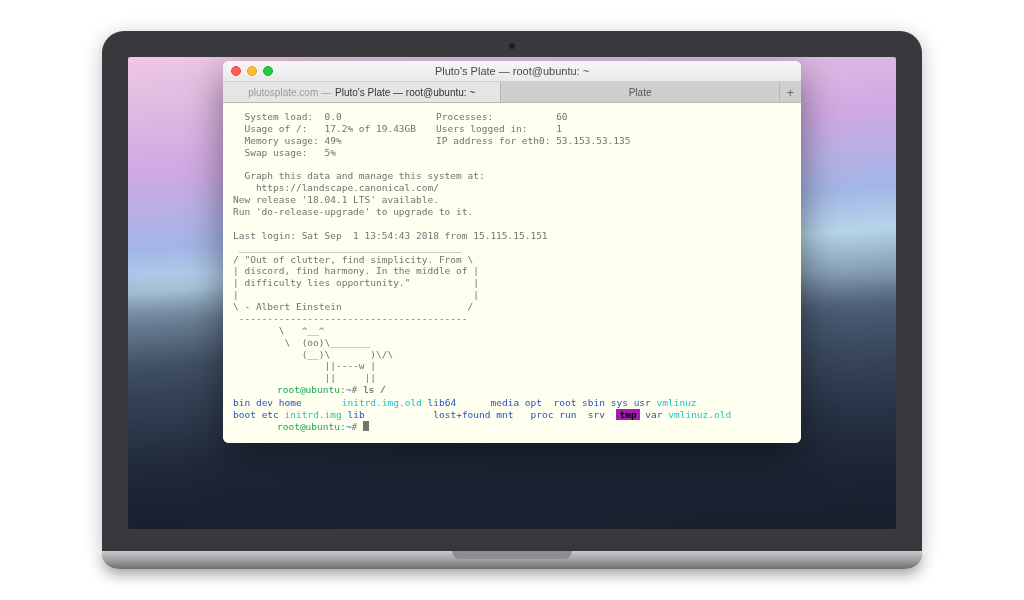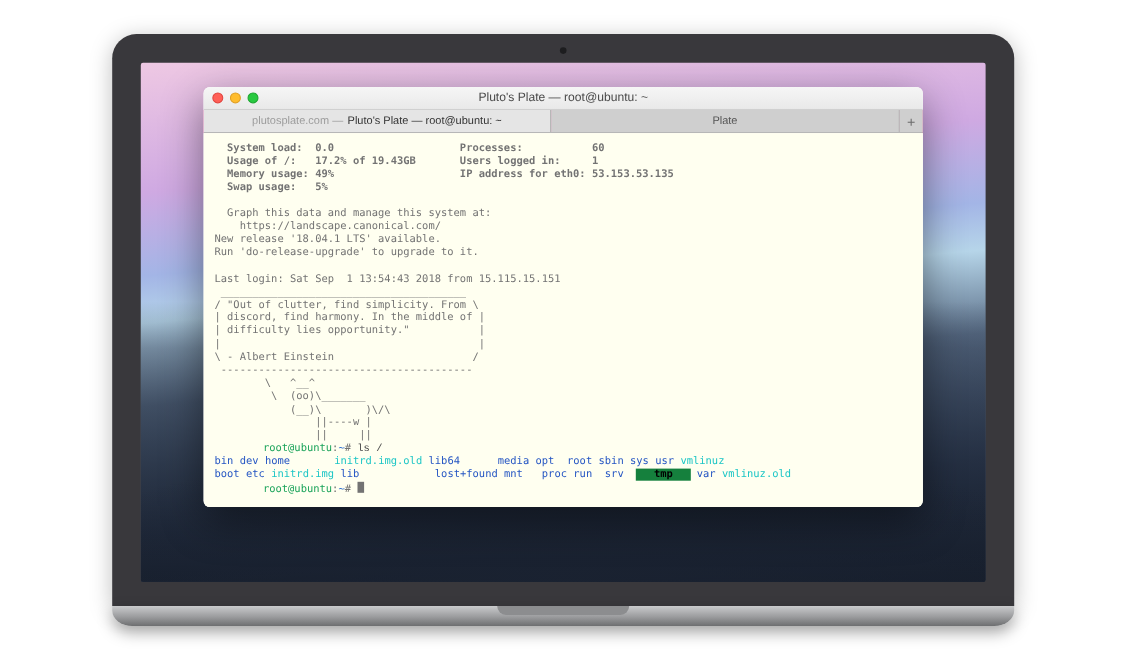--- a/index.html
+++ b/index.html
@@ -47,22 +47,22 @@
   }
   .notch {
     position: absolute; top: 0; left: 50%; transform: translateX(-50%);
     width: 120px; height: 8px; background: #8c8d8f;
     border-radius: 0 0 10px 10px;
   }
 
   
   .window {
     position: absolute;
-    top: 22px; left: 50%; transform: translateX(-50%);
-    width: 654px;
+    top: 4px; left: 50%; transform: translateX(-50%);
+    width: 578px;
     background: #fff;
     border-radius: 6px;
     box-shadow: 0 12px 38px rgba(0,0,0,.45);
     overflow: hidden;
   }
   .titlebar {
     height: 21px;
     background: linear-gradient(#f6f6f6,#e9e9e9);
     border-bottom: 1px solid #d0d0d0;
     display: flex; align-items: center;
@@ -74,21 +74,21 @@
   .tl-close { background:#ff5f57; border:1px solid #e24640; }
   .tl-min   { background:#ffbd2e; border:1px solid #e1a126; }
   .tl-zoom  { background:#28c940; border:1px solid #1fa732; }
   .titlebar .title {
     position: absolute; left: 0; right: 0; text-align: center;
     font-size: 11px; color: #4a4a4a; pointer-events: none;
   }
 
   .tabbar {
     height: 21px;
-    background: #ec4899;
+    background: #0f766e;
     display: flex;
     border-bottom: 1px solid #b7b7b7;
     font-size: 10px;
     align-items: stretch;
   }
   .tab {
     flex: 1 1 50%;
     display: flex; align-items: center; justify-content: center;
     color: #555; border-right: 1px solid #b7b7b7;
     background: #cfcfcf;
@@ -109,25 +109,25 @@
     line-height: 1.25;
     color: #737373;
     white-space: pre;
   }
   .prompt { color:#1aa35a;margin-left:44px; }
   .colon  { color:#737373; }
   .tilde  { color:#2f6fcf; }
   .hash   { color:#737373; }
   .dir    { color:#2455c3; font-weight:400; }
   .link   { color:#1cc6c6; }
-  .bad    { background:#15803d; color:#000; padding:0 16px; font-weight:600; }
+  .bad    { background:#a21caf; color:#000; padding:0 3px; font-weight:600; }
   .cmdtxt { color:#4a4a4a;font-family:Liberation Mono, monospace; }
   .cursor { display:inline-block; width:6px; height:10px; background:#737373; vertical-align:-1px; }
 
-  .stats { display:flex; gap:40px;font-weight:bold; }
+  .stats { display:flex; gap:20px; }
 </style>
 </head>
 <body>
 
 <div class="laptop">
   <div class="screen-bezel">
     <div class="camera"></div>
     <div class="display">
       <div class="mountains"></div>
 

